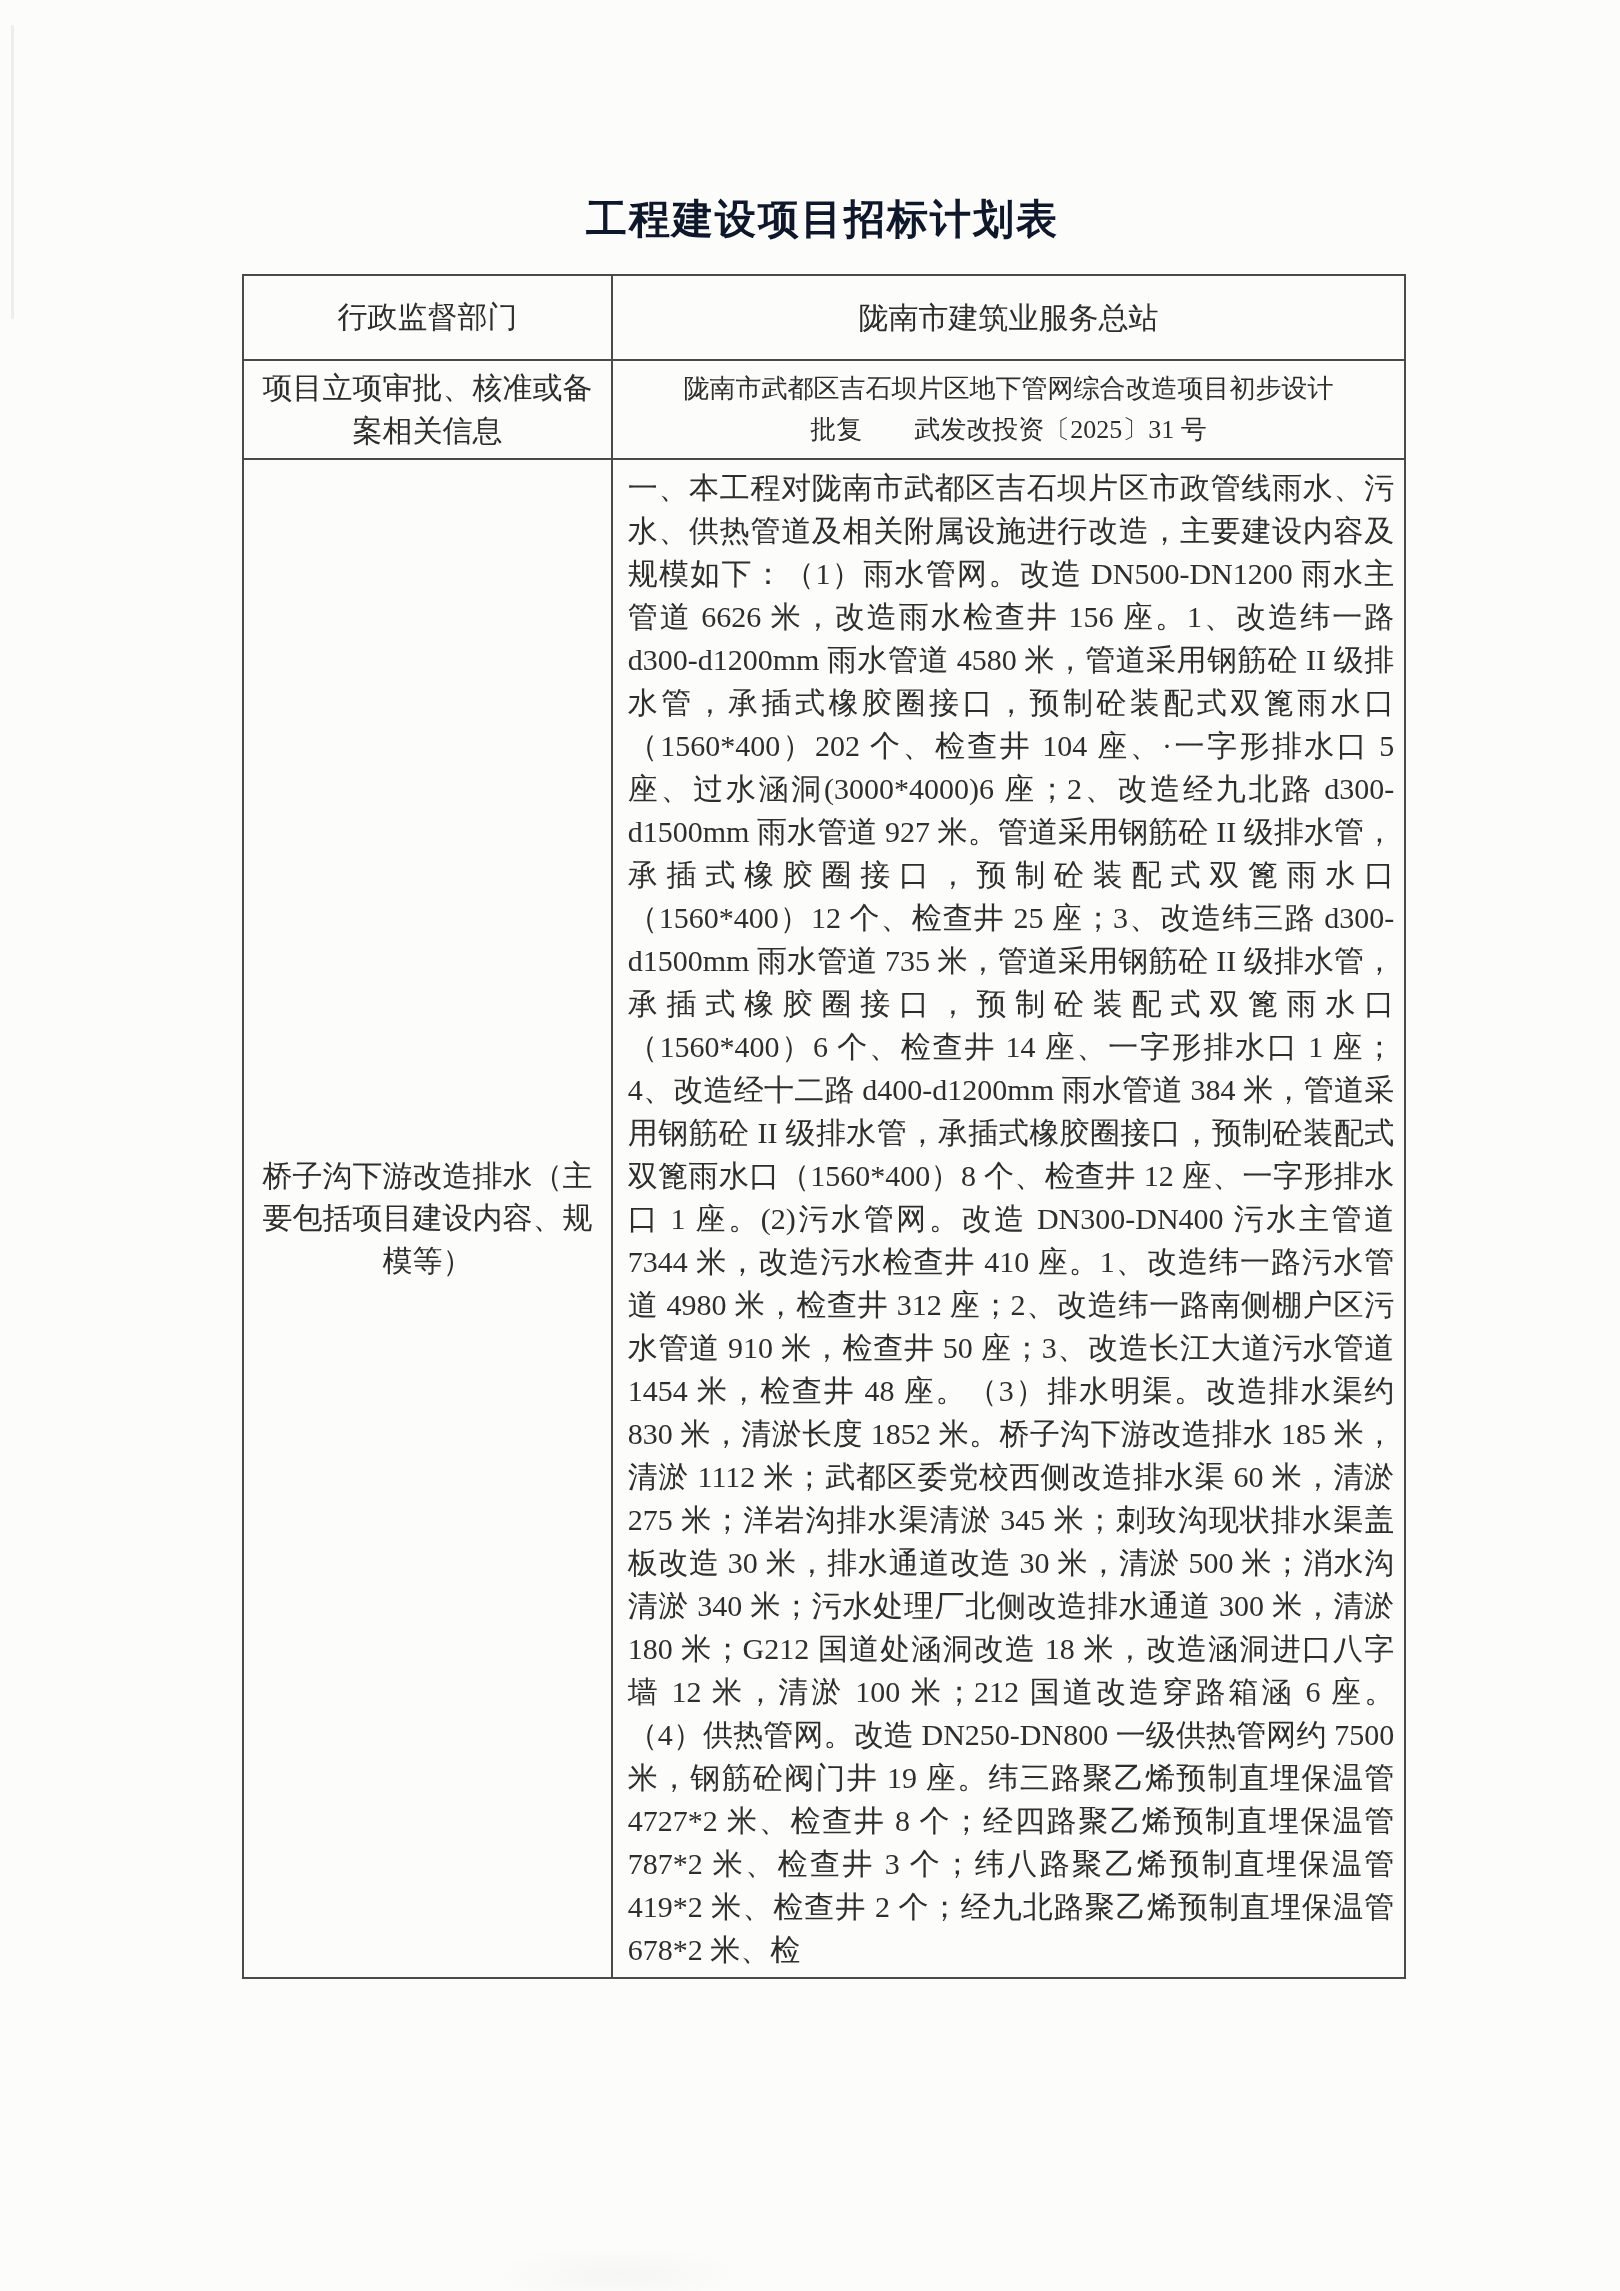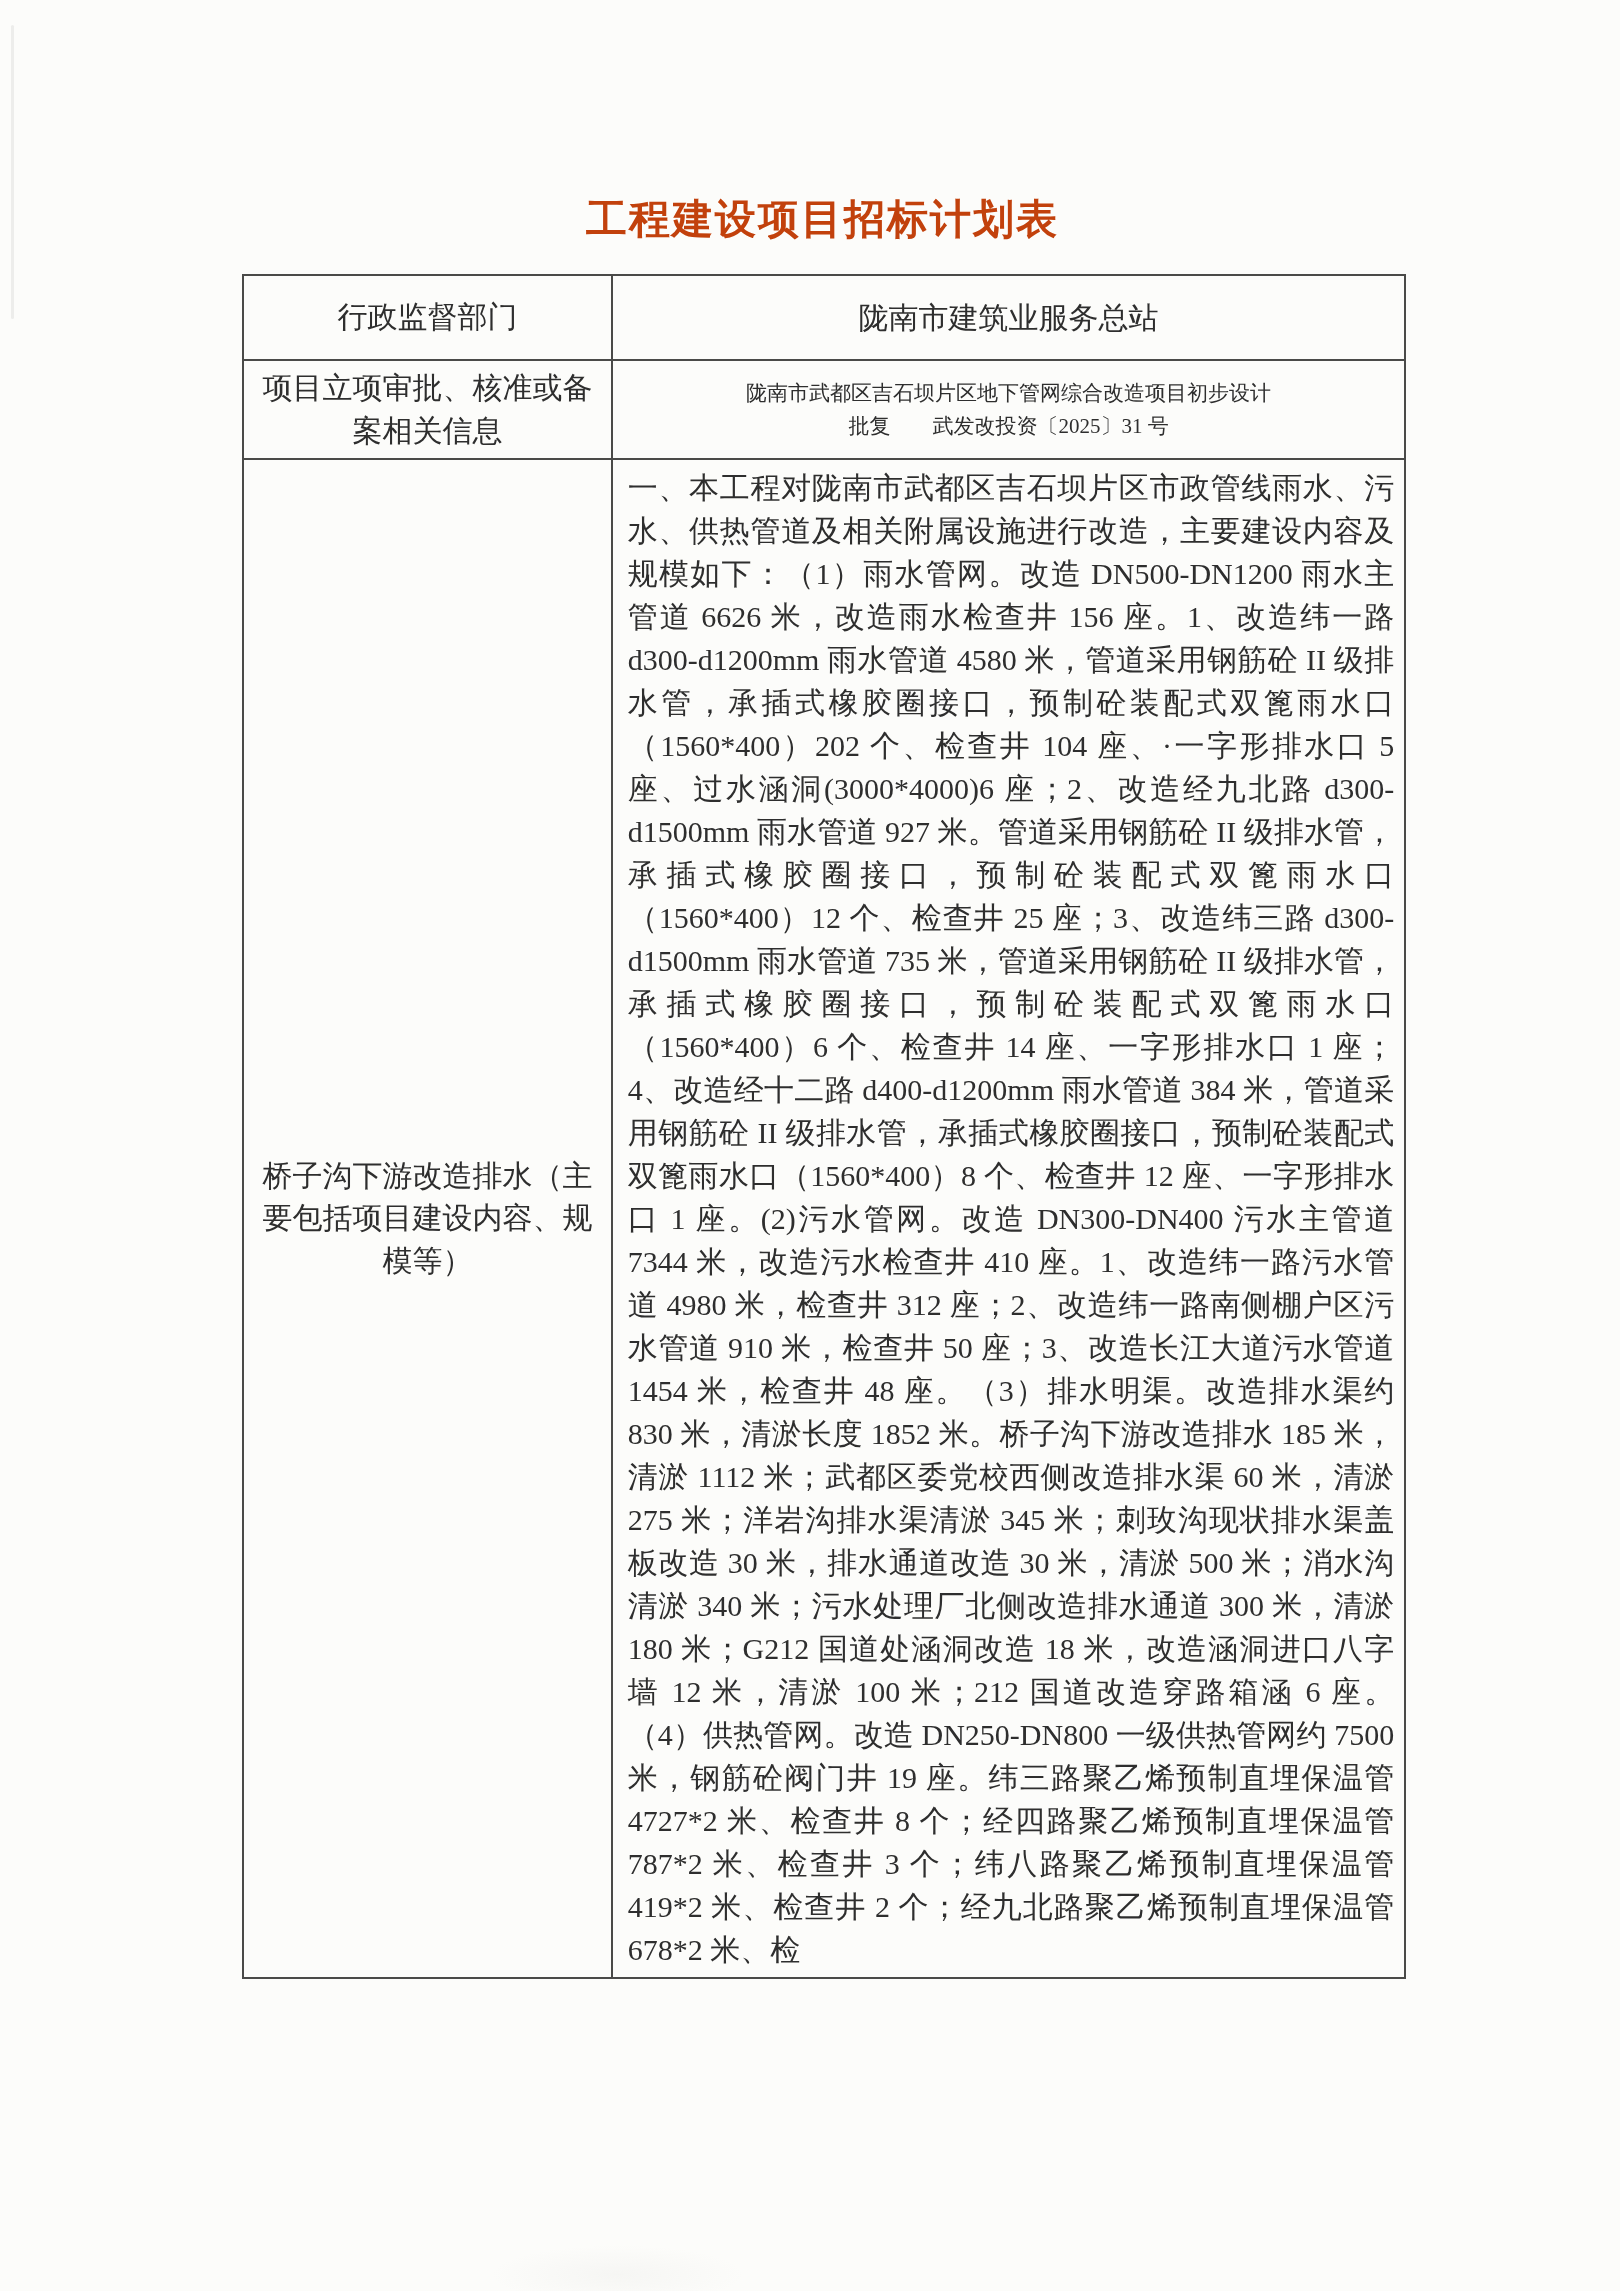--- a/index.html
+++ b/index.html
@@ -14,42 +14,42 @@
   .scan-edge{
     position:absolute;left:10.8px;top:24.5px;width:2.9px;height:294px;
     background:#ededeb;border-radius:2px;
   }
   .scan-smudge{
     position:absolute;left:490px;top:2245px;width:255px;height:59px;
     background:radial-gradient(ellipse at center, rgba(190,190,188,0.10), rgba(190,190,188,0) 70%);
   }
   .doc-title{
     position:absolute;left:242px;top:192px;width:1161px;
-    text-align:center;font-size:41px;font-weight:bold;letter-spacing:2px;color:#c2410c;
+    text-align:center;font-size:41px;font-weight:bold;letter-spacing:2px;color:#0f172a;
   }
   table.doc-table{
     position:absolute;left:242px;top:274px;width:1161px;
     border-collapse:collapse;table-layout:fixed;
     background:transparent;
   }
   table.doc-table td{
     border:2px solid #4a4a48;
     font-size:30px;
     color:#2e2e2e;
   }
   td.label-cell{
     text-align:center;vertical-align:middle;
     line-height:1.42;white-space:pre-line;padding:0 9.8px;
   }
   td.value-cell{
     text-align:center;vertical-align:middle;
     line-height:1.5;white-space:pre-line;padding:0 9.8px;
   }
   td.value-cell.approval{
-    font-size:21px;line-height:1.55;border-radius:9px;
+    font-size:26px;line-height:1.55;border-radius:9px;
   }
   td.overview-cell{
     text-align:justify;text-justify:inter-ideograph;
     vertical-align:top;
     padding:5.9px 9.8px 5.9px 14.7px;
     line-height:43px;
     margin-top:27px;
   }
   tr.r1{height:95px;}
   tr.r2{height:94px;}

